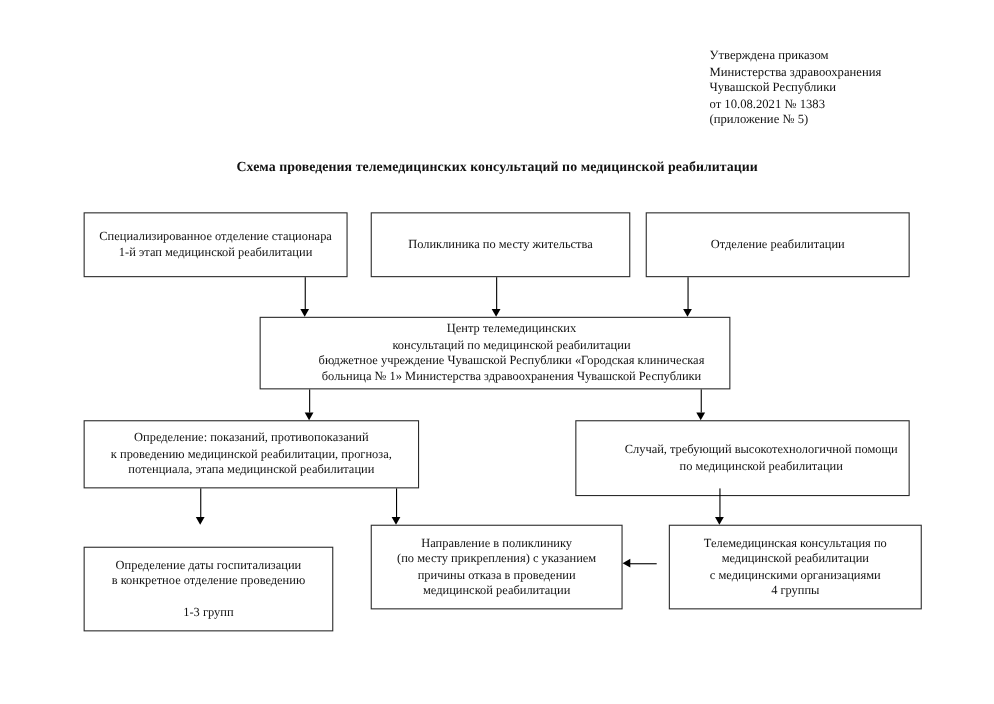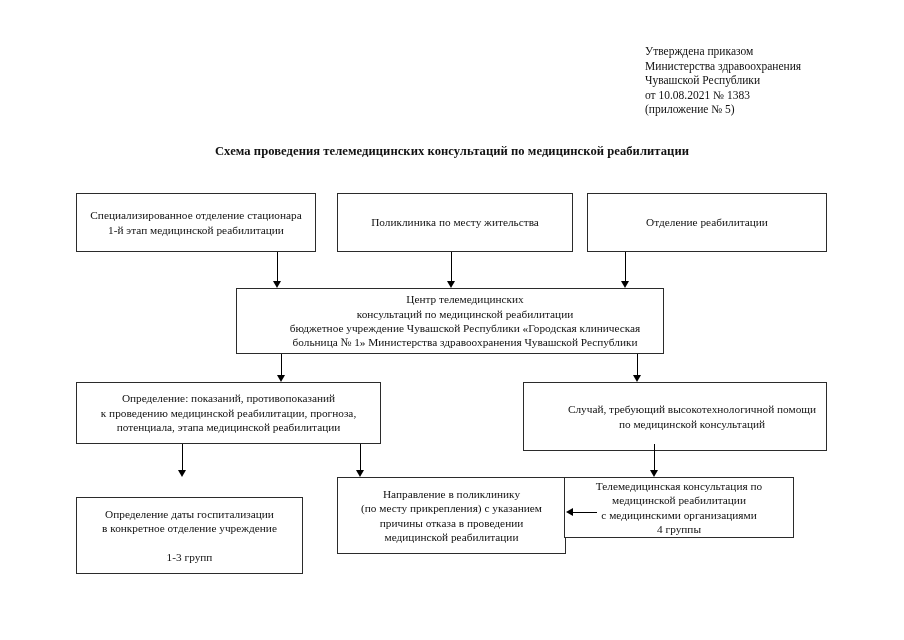--- a/index.html
+++ b/index.html
@@ -135,43 +135,43 @@
     <span class="txt">
       <span>Определение: показаний, противопоказаний</span><br>
       <span>к проведению медицинской реабилитации, прогноза,</span><br>
       <span>потенциала, этапа медицинской реабилитации</span>
     </span>
   </div>
 
   <div class="node" style="left:523px; top:382px; width:304px; height:69px;padding-left:40px;">
     <span class="txt">
       <span>Случай, требующий высокотехнологичной помощи</span><br>
-      <span>по медицинской консультаций</span>
+      <span>по медицинской реабилитации</span>
     </span>
   </div>
 
   <div class="node" style="left:76px; top:497px; width:227px; height:77px;">
     <span class="txt">
       <span>Определение даты госпитализации</span><br>
-      <span>в конкретное отделение учреждение</span><br>
+      <span>в конкретное отделение проведению</span><br>
       <br>
       <span>1-3 групп</span>
     </span>
   </div>
 
   <div class="node" style="left:337px; top:477px; width:229px; height:77px;">
     <span class="txt">
       <span>Направление в поликлинику</span><br>
       <span>(по месту прикрепления) с указанием</span><br>
       <span>причины отказа в проведении</span><br>
       <span>медицинской реабилитации</span>
     </span>
   </div>
 
-  <div class="node" style="left:564px; top:477px; width:230px; height:61px;">
+  <div class="node" style="left:608px; top:477px; width:230px; height:77px;">
     <span class="txt">
       <span>Телемедицинская консультация по</span><br>
       <span>медицинской реабилитации</span><br>
       <span>с медицинскими организациями</span><br>
       <span>4 группы</span>
     </span>
   </div>
 
   <div class="vline" style="left:277px; top:252px; height:29px;"></div>
   <div class="arrow-down" style="left:272.5px; top:281px;"></div>

